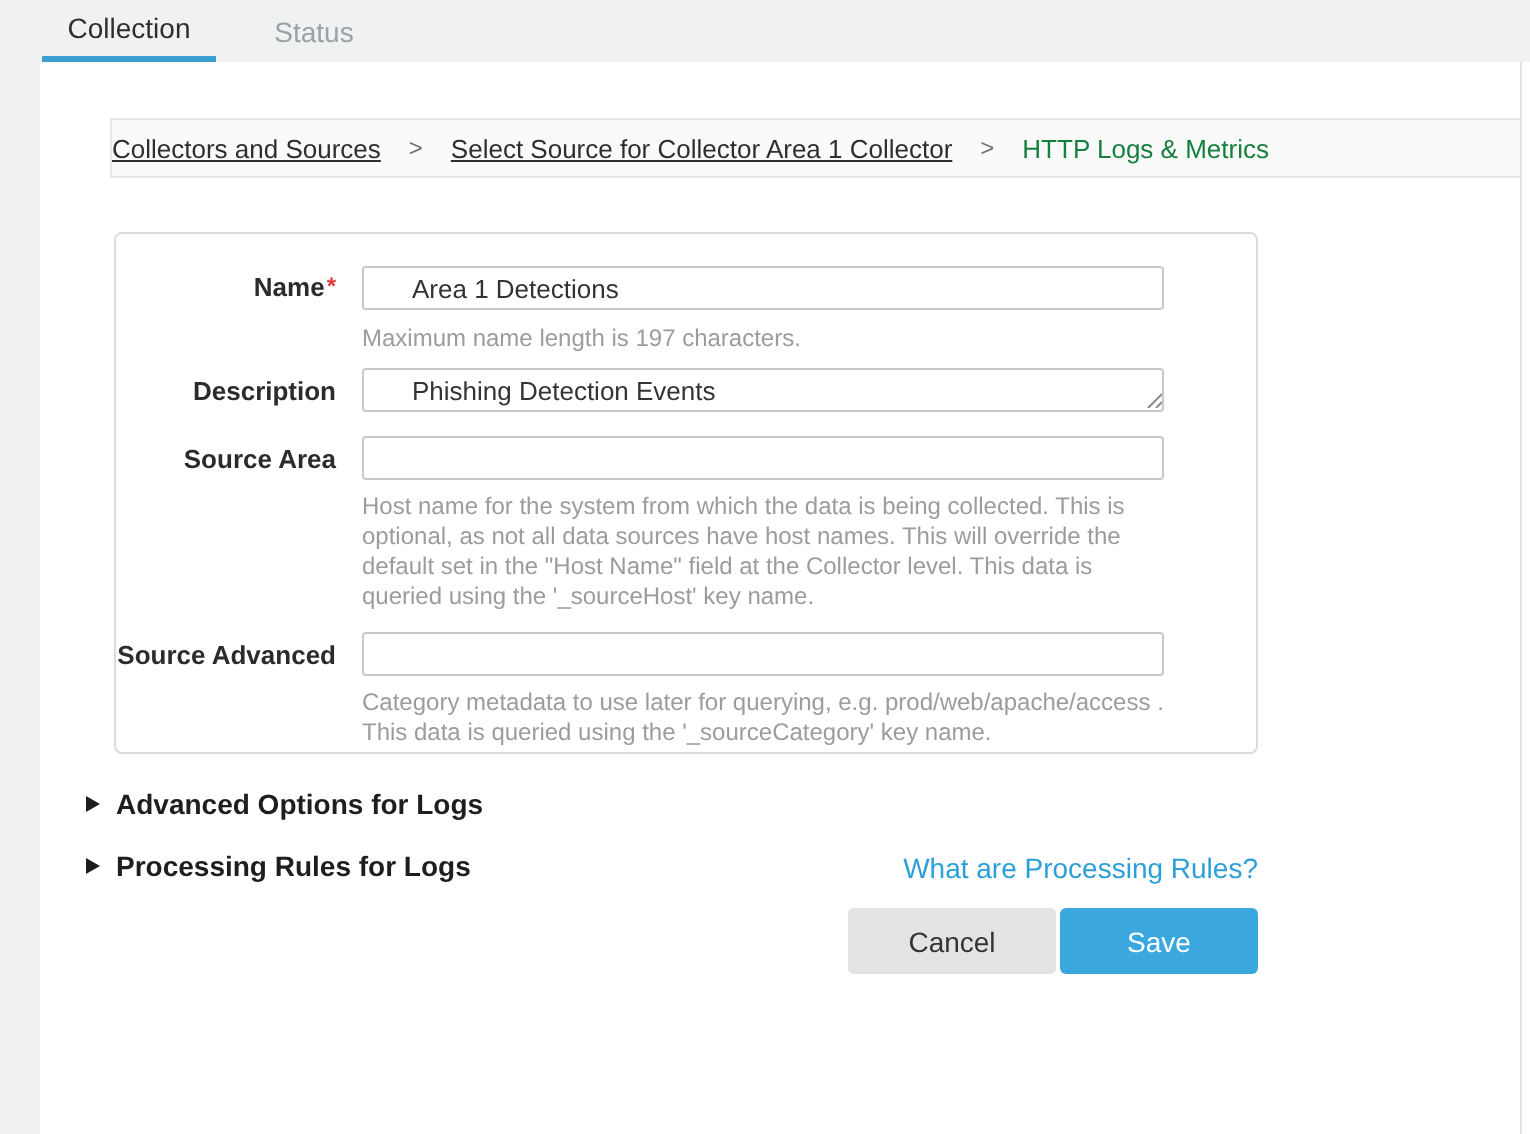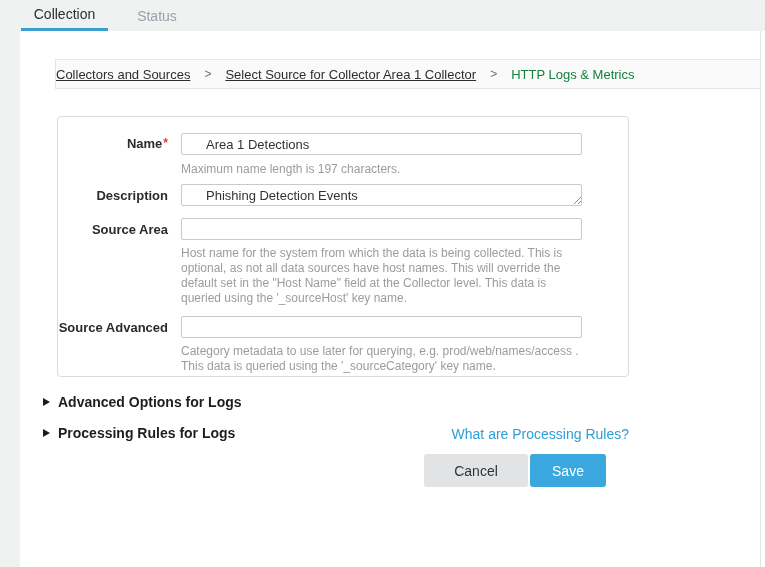--- a/index.html
+++ b/index.html
@@ -59,21 +59,21 @@
   .tri { width:0; height:0; border-left:7px solid #1c1c1c;
          border-top:4.5px solid transparent; border-bottom:4.5px solid transparent;
          margin-right:8px; }
   .section-label { font-size:14px; font-weight:700; color:#1e1e1e; }
 
   
   .help-link { position:absolute; right:136px; top:395px; font-size:14px; color:#2d9fd8; cursor:pointer; }
   .btn { position:absolute; top:423px; height:33px; border:none; border-radius:3px;
          font-family:"Liberation Sans","DejaVu Sans",sans-serif; font-size:14px; cursor:pointer; }
   .btn-cancel { left:404px; width:104px; background:#e1e3e4; color:#333; }
-  .btn-save { left:510px; width:76px; background:#3aa7de; color:#ffffff; }
+  .btn-save { left:510px; width:99px; background:#3aa7de; color:#ffffff; }
 </style>
 </head>
 <body>
 
 <div class="page">
 
   <div class="tabbar">
     <div class="tab tab-collection">
       <span>Collection</span>
     </div>
@@ -104,21 +104,21 @@
         <line x1="2" y1="9" x2="9" y2="2" stroke="#8a8a8a" stroke-width="1"></line>
         <line x1="6" y1="9" x2="9" y2="6" stroke="#8a8a8a" stroke-width="1"></line>
       </svg>
 
       <div class="f-label lbl-shost">Source Area</div>
       <input class="f-input in-shost" type="text" value="" style="">
       <div class="hint hint-shost">Host name for the system from which the data is being collected. This is optional, as not all data sources have host names. This will override the default set in the "Host Name" field at the Collector level. This data is queried using the '_sourceHost' key name.</div>
 
       <div class="f-label lbl-scat">Source Advanced</div>
       <input class="f-input in-scat" type="text" value="" style="">
-      <div class="hint hint-scat">Category metadata to use later for querying, e.g. prod/web/names/access . This data is queried using the '_sourceCategory' key name.</div>
+      <div class="hint hint-scat">Category metadata to use later for querying, e.g. prod/web/apache/access . This data is queried using the '_sourceCategory' key name.</div>
 
     </div>
 
     <div class="section section-advanced">
       <span class="tri"></span>
       <span class="section-label">Advanced Options for Logs</span>
     </div>
 
     <div class="section section-processing">
       <span class="tri"></span>

